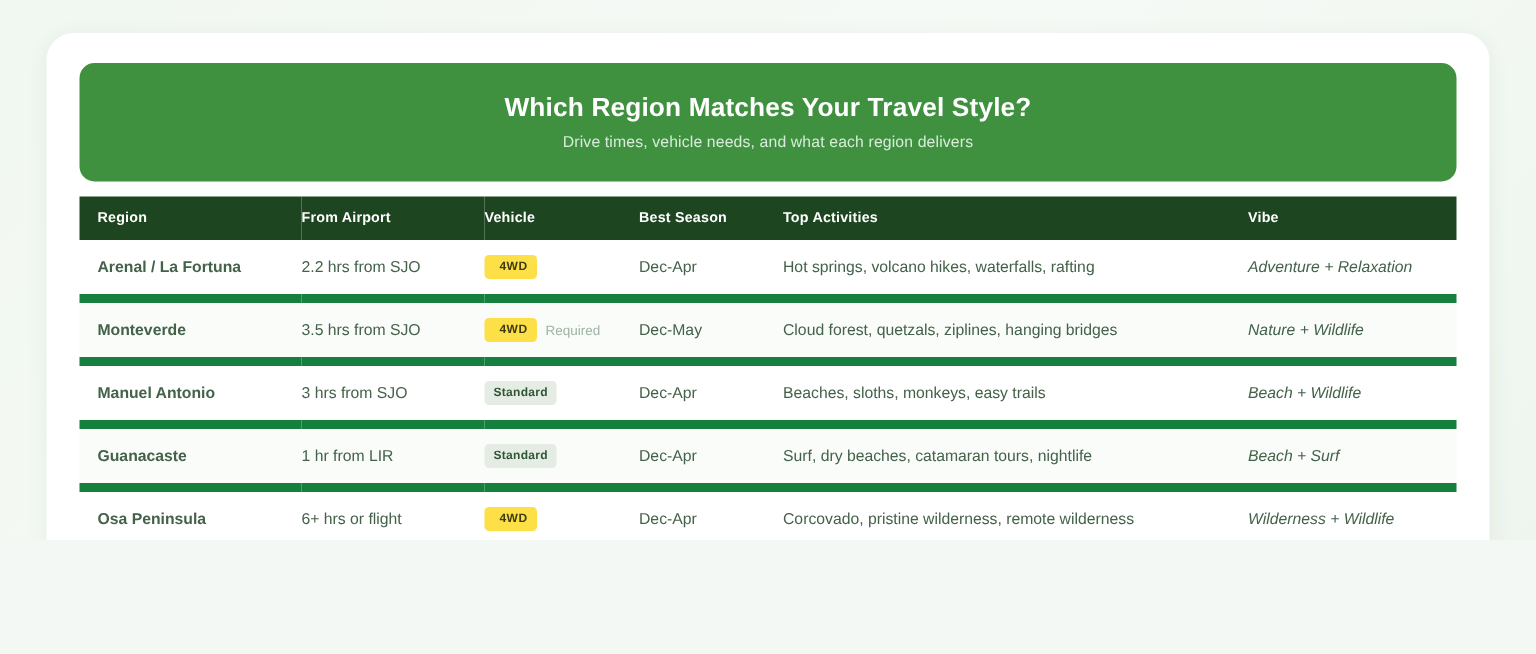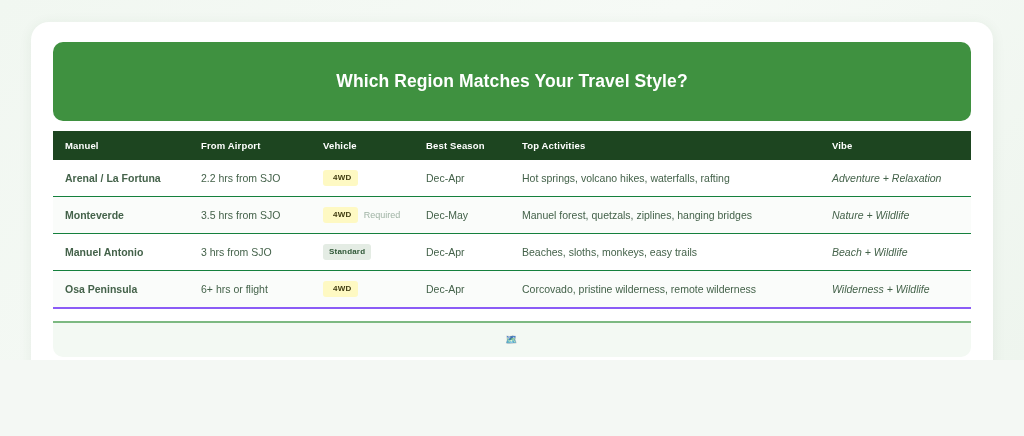--- a/index.html
+++ b/index.html
@@ -89,21 +89,21 @@
 
   
   .col-region   { width: 148px; }
   .col-airport  { width: 122px; }
   .col-vehicle  { width: 103px; }
   .col-season   { width: 96px; }
   .col-acts     { width: 310px; }
   .col-vibe     { width: 139px; }
 
   table.grid tbody tr {
-    border-bottom: 1px solid #15803d;
+    border-bottom: 6px solid #15803d;
   }
   table.grid tbody tr:nth-child(even) {
     background: #fafcfa;
   }
   table.grid tbody tr:last-child {
     border-bottom: 2px solid #8b5cf6;
   }
 
   table.grid tbody td {
     padding: 10px 0 10px 0;
@@ -140,21 +140,21 @@
   .badge {
     display: inline-block;
     border-radius: 3px;
     font-size: 8px;
     font-weight: bold;
     letter-spacing: 0.3px;
     line-height: 1;
     padding: 4px 6px;
   }
   .badge-4wd {
-    background: #fef9c3;
+    background: #fde047;
     color: #3f3b10;
     padding-left: 10px;
   }
   .badge-standard {
     background: #e4ece4;
     color: #2f5736;
     letter-spacing: 0.2px;
   }
   .req-note {
     font-size: 9px;
@@ -185,35 +185,36 @@
   }
 </style>
 </head>
 <body>
 
 <div class="page">
   <div class="card">
 
     <div class="banner">
       <div class="banner-title">Which Region Matches Your Travel Style?</div>
+      <div class="banner-sub">Drive times, vehicle needs, and what each region delivers</div>
     </div>
 
     <div class="table-wrap">
       <table class="grid">
         <colgroup>
           <col class="col-region">
           <col class="col-airport">
           <col class="col-vehicle">
           <col class="col-season">
           <col class="col-acts">
           <col class="col-vibe">
         </colgroup>
         <thead>
           <tr>
-            <th>Manuel</th>
+            <th>Region</th>
             <th>From Airport</th>
             <th>Vehicle</th>
             <th>Best Season</th>
             <th>Top Activities</th>
             <th>Vibe</th>
           </tr>
         </thead>
         <tbody>
 
           <tr>
@@ -233,38 +234,51 @@
           <tr>
             <td class="cell-region">Monteverde</td>
             <td class="cell-airport">3.5 hrs from SJO</td>
             <td>
               <div class="vehicle-cell">
                 <span class="badge badge-4wd">4WD</span>
                 <span class="req-note">Required</span>
               </div>
             </td>
             <td class="cell-season">Dec-May</td>
-            <td class="cell-acts">Manuel forest, quetzals, ziplines, hanging bridges</td>
+            <td class="cell-acts">Cloud forest, quetzals, ziplines, hanging bridges</td>
             <td class="cell-vibe">Nature + Wildlife</td>
           </tr>
 
           <tr>
             <td class="cell-region">Manuel Antonio</td>
             <td class="cell-airport">3 hrs from SJO</td>
             <td>
               <div class="vehicle-cell">
                 <span class="badge badge-standard">Standard</span>
                 <span class="req-note"></span>
               </div>
             </td>
             <td class="cell-season">Dec-Apr</td>
             <td class="cell-acts">Beaches, sloths, monkeys, easy trails</td>
             <td class="cell-vibe">Beach + Wildlife</td>
           </tr>
 
+          <tr>
+            <td class="cell-region">Guanacaste</td>
+            <td class="cell-airport">1 hr from LIR</td>
+            <td>
+              <div class="vehicle-cell">
+                <span class="badge badge-standard">Standard</span>
+                <span class="req-note"></span>
+              </div>
+            </td>
+            <td class="cell-season">Dec-Apr</td>
+            <td class="cell-acts">Surf, dry beaches, catamaran tours, nightlife</td>
+            <td class="cell-vibe">Beach + Surf</td>
+          </tr>
 
 
           <tr>
             <td class="cell-region">Osa Peninsula</td>
             <td class="cell-airport">6+ hrs or flight</td>
             <td>
               <div class="vehicle-cell">
                 <span class="badge badge-4wd">4WD</span>
                 <span class="req-note"></span>
               </div>

